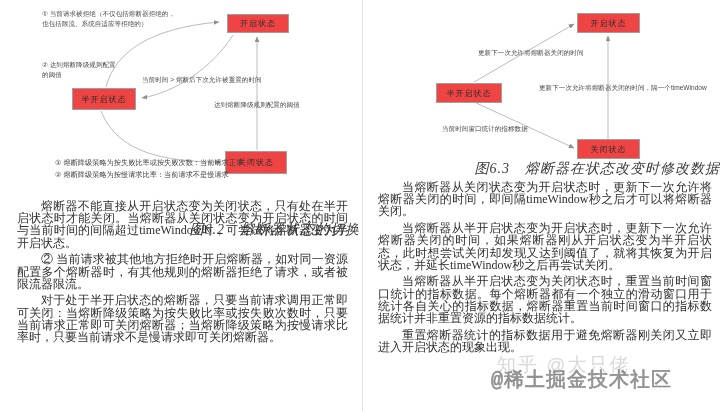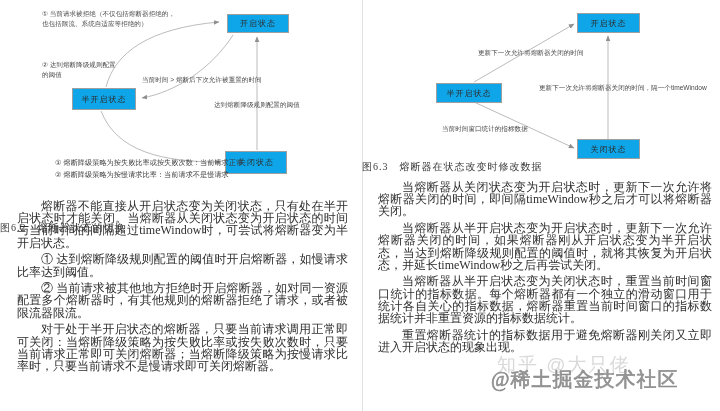--- a/index.html
+++ b/index.html
@@ -9,44 +9,44 @@
 
   .col-divider { position:absolute; left:362px; top:0; width:1px; height:100%;
                  background:#e2e2e2; }
 
   
   .fig { position:absolute; font-family:"Liberation Sans","DejaVu Sans",sans-serif; }
   #fig62 { left:0; top:0; width:360px; height:196px; }
   #fig63 { left:362px; top:0; width:358px; height:176px; }
   .fig svg.arrows { position:absolute; left:0; top:0; width:100%; height:100%; }
 
-  .node { position:absolute; background:#0ea5e9; border:1px solid #9f9f9f;
+  .node { position:absolute; background:#ef4444; border:1px solid #9f9f9f;
           display:flex; align-items:center; justify-content:center;
           font-size:8px; color:#2d2d2d; letter-spacing:1px; }
 
   .edge-label { position:absolute; font-size:6.6px; color:#4a4a4a; line-height:1.45;
                 white-space:nowrap; }
   .edge-label.wrap { white-space:normal; }
   .fig-note { position:absolute; font-size:7.2px; color:#3d3d3d; line-height:1.5; }
-  .fig-caption { position:absolute; width:100%; text-align:left; font-size:10px;
+  .fig-caption { position:absolute; width:100%; text-align:right; font-size:14px;
                  color:#3a3a3a; letter-spacing:1px;
-                 font-family:"Liberation Serif","DejaVu Serif",serif; }
+                 font-family:"Liberation Serif","DejaVu Serif",serif;font-style:italic; }
 
   
   .textcol { position:absolute; font-size:12px; line-height:12.2px; color:#2e2e2e;
              text-align:justify; }
   #left-text  { left:17px;  top:200px; width:331px; }
   #right-text { left:378px; top:181px; width:334px; }
   .textcol p { text-indent:2em; margin-bottom:4.5px; }
 
   
   .wm-faint { position:absolute; left:497px; top:352px; font-size:19px; color:#d9d9d9;
               font-family:"Liberation Sans","DejaVu Sans",sans-serif; letter-spacing:2px; }
   .wm-main  { position:absolute; left:491px; top:366px; font-size:20px; color:#969696;
-              font-family:Liberation Serif, serif; letter-spacing:1px;
+              font-family:Liberation Mono, monospace; letter-spacing:1px;
               -webkit-text-stroke:0.6px #8a8a8a; }
 </style>
 </head>
 <body>
 
 <div id="page">
 
   <div class="col-divider"></div>
 
   <div id="fig62" class="fig">
@@ -99,29 +99,28 @@
     </div>
 
     <div class="edge-label" style="left:116px;top:48px;">更新下一次允许将熔断器关闭的时间</div>
     <div class="edge-label" style="left:177px;top:83px;">更新下一次允许将熔断器关闭的时间，隔一个timeWindow</div>
     <div class="edge-label" style="left:80px;top:124px;">当前时间窗口统计的指标数据</div>
     <div class="fig-caption" style="top:160px;">图6.3　熔断器在状态改变时修改数据</div>
   </div>
 
   <div id="left-text" class="textcol">
     <p>熔断器不能直接从开启状态变为关闭状态，只有处在半开启状态时才能关闭。当熔断器从关闭状态变为开启状态的时间与当前时间的间隔超过timeWindow时，可尝试将熔断器变为半开启状态。</p>
-    <p>① 达到熔断降级规则配置的阈值时开启熔断器，如慢请求比率达到阈值。</p>
     <p>② 当前请求被其他地方拒绝时开启熔断器，如对同一资源配置多个熔断器时，有其他规则的熔断器拒绝了请求，或者被限流器限流。</p>
     <p>对于处于半开启状态的熔断器，只要当前请求调用正常即可关闭：当熔断降级策略为按失败比率或按失败次数时，只要当前请求正常即可关闭熔断器；当熔断降级策略为按慢请求比率时，只要当前请求不是慢请求即可关闭熔断器。</p>
 
   </div>
 
   <div id="right-text" class="textcol">
     <p>当熔断器从关闭状态变为开启状态时，更新下一次允许将熔断器关闭的时间，即间隔timeWindow秒之后才可以将熔断器关闭。</p>
-    <p>当熔断器从半开启状态变为开启状态时，更新下一次允许熔断器关闭的时间，如果熔断器刚从开启状态变为半开启状态，当达到熔断降级规则配置的阈值时，就将其恢复为开启状态，并延长timeWindow秒之后再尝试关闭。</p>
+    <p>当熔断器从半开启状态变为开启状态时，更新下一次允许熔断器关闭的时间，如果熔断器刚从开启状态变为半开启状态，此时想尝试关闭却发现又达到阈值了，就将其恢复为开启状态，并延长timeWindow秒之后再尝试关闭。</p>
     <p>当熔断器从半开启状态变为关闭状态时，重置当前时间窗口统计的指标数据。每个熔断器都有一个独立的滑动窗口用于统计各自关心的指标数据，熔断器重置当前时间窗口的指标数据统计并非重置资源的指标数据统计。</p>
     <p>重置熔断器统计的指标数据用于避免熔断器刚关闭又立即进入开启状态的现象出现。</p>
   </div>
 
   <div class="wm-faint">知乎 @大只佬</div>
   <div class="wm-main">@稀土掘金技术社区</div>
 
 </div>
 
 </body></html>

